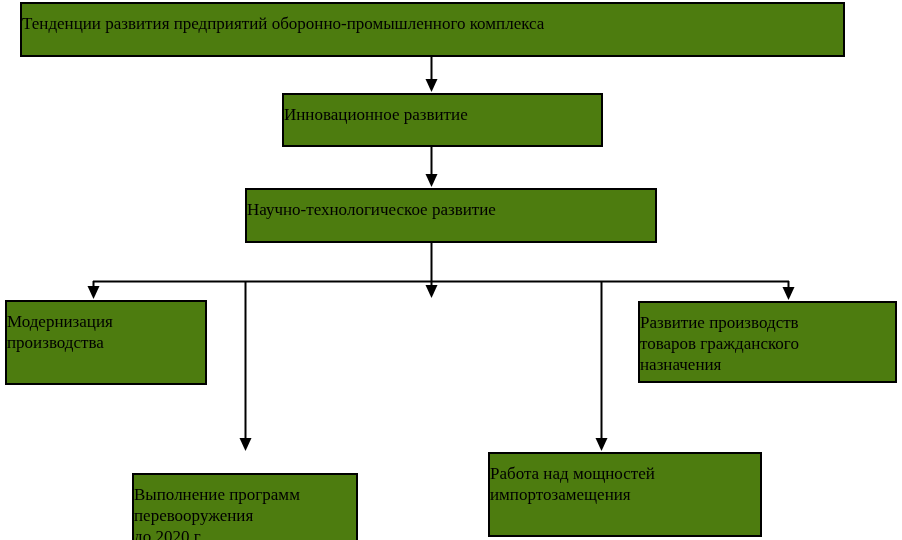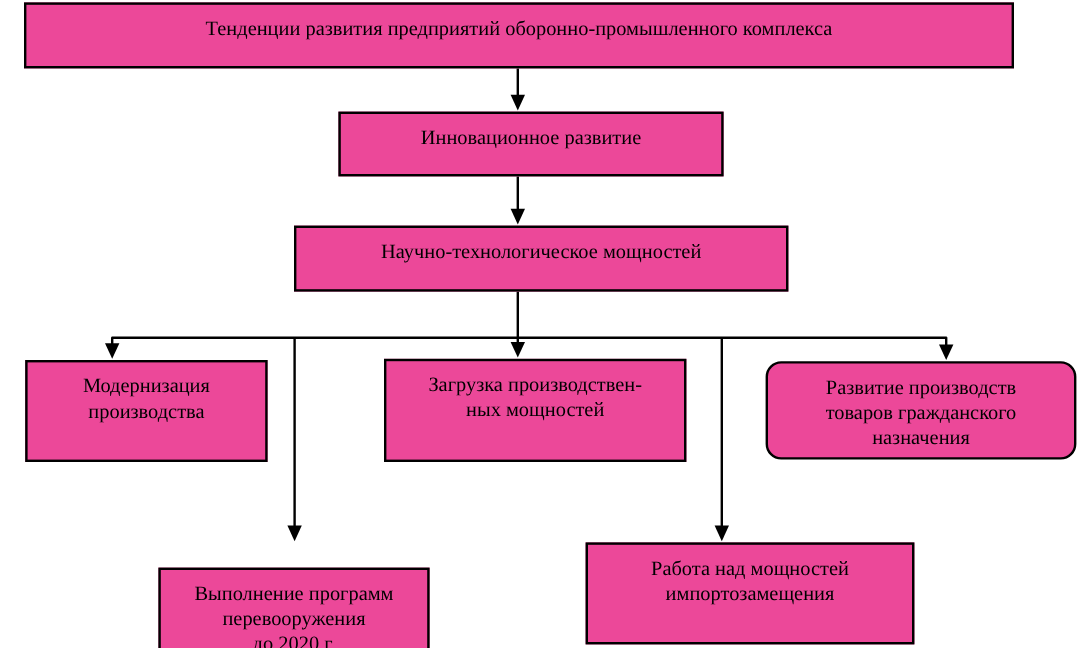--- a/index.html
+++ b/index.html
@@ -15,34 +15,33 @@
   .connectors {
     position: absolute;
     left: 0; top: 0;
     width: 902px; height: 540px;
     pointer-events: none;
   }
   .node {
     position: absolute;
     box-sizing: border-box;
     border: 2px solid #000000;
-    background: #ec4899;
-    text-align: center;
+    background: #4d7c0f;
     font-size: 17px;
     line-height: 21px;
     padding-top: 9px;
     white-space: pre-line;
   }
   
   .n1 { left: 20px;  top: 2px;   width: 825px; height: 55px; }
   .n2 { left: 282px; top: 93px;  width: 321px; height: 54px; font-family: Liberation Serif, serif; }
   .n3 { left: 245px; top: 188px; width: 412px; height: 55px; }
-  .n4 { left: 5px;   top: 300px; width: 202px; height: 85px; margin-left: 16px; }
+  .n4 { left: 5px;   top: 300px; width: 202px; height: 85px; }
   .n5 { left: 320px; top: 299px; width: 252px; height: 86px; }
-  .n6 { left: 638px; top: 301px; width: 259px; height: 82px; border-radius: 13px; }
+  .n6 { left: 638px; top: 301px; width: 259px; height: 82px; }
   .n7 { left: 132px; top: 452px; width: 226px; height: 85px; margin-top: 21px; }
   .n8 { left: 488px; top: 452px; width: 274px; height: 85px; }
   line { stroke: #000000; stroke-width: 2; }
   polygon { fill: #000000; }
 </style>
 </head>
 <body>
 
 <div class="canvas">
 
@@ -68,25 +67,23 @@
 
     <line x1="245.5" y1="281" x2="245.5" y2="440"></line>
     <polygon points="239.5,438 251.5,438 245.5,451"></polygon>
 
     <line x1="601.5" y1="281" x2="601.5" y2="440"></line>
     <polygon points="595.5,438 607.5,438 601.5,451"></polygon>
   </svg>
 
   <div class="node n1">Тенденции развития предприятий оборонно-промышленного комплекса</div>
   <div class="node n2">Инновационное развитие</div>
-  <div class="node n3">Научно-технологическое мощностей</div>
+  <div class="node n3">Научно-технологическое развитие</div>
   <div class="node n4">Модернизация
 производства</div>
-  <div class="node n5">Загрузка производствен-
-ных мощностей</div>
   <div class="node n6">Развитие производств
 товаров гражданского
 назначения</div>
   <div class="node n7">Выполнение программ
 перевооружения
 до 2020 г.</div>
   <div class="node n8">Работа над мощностей
 импортозамещения</div>
 
 </div>

